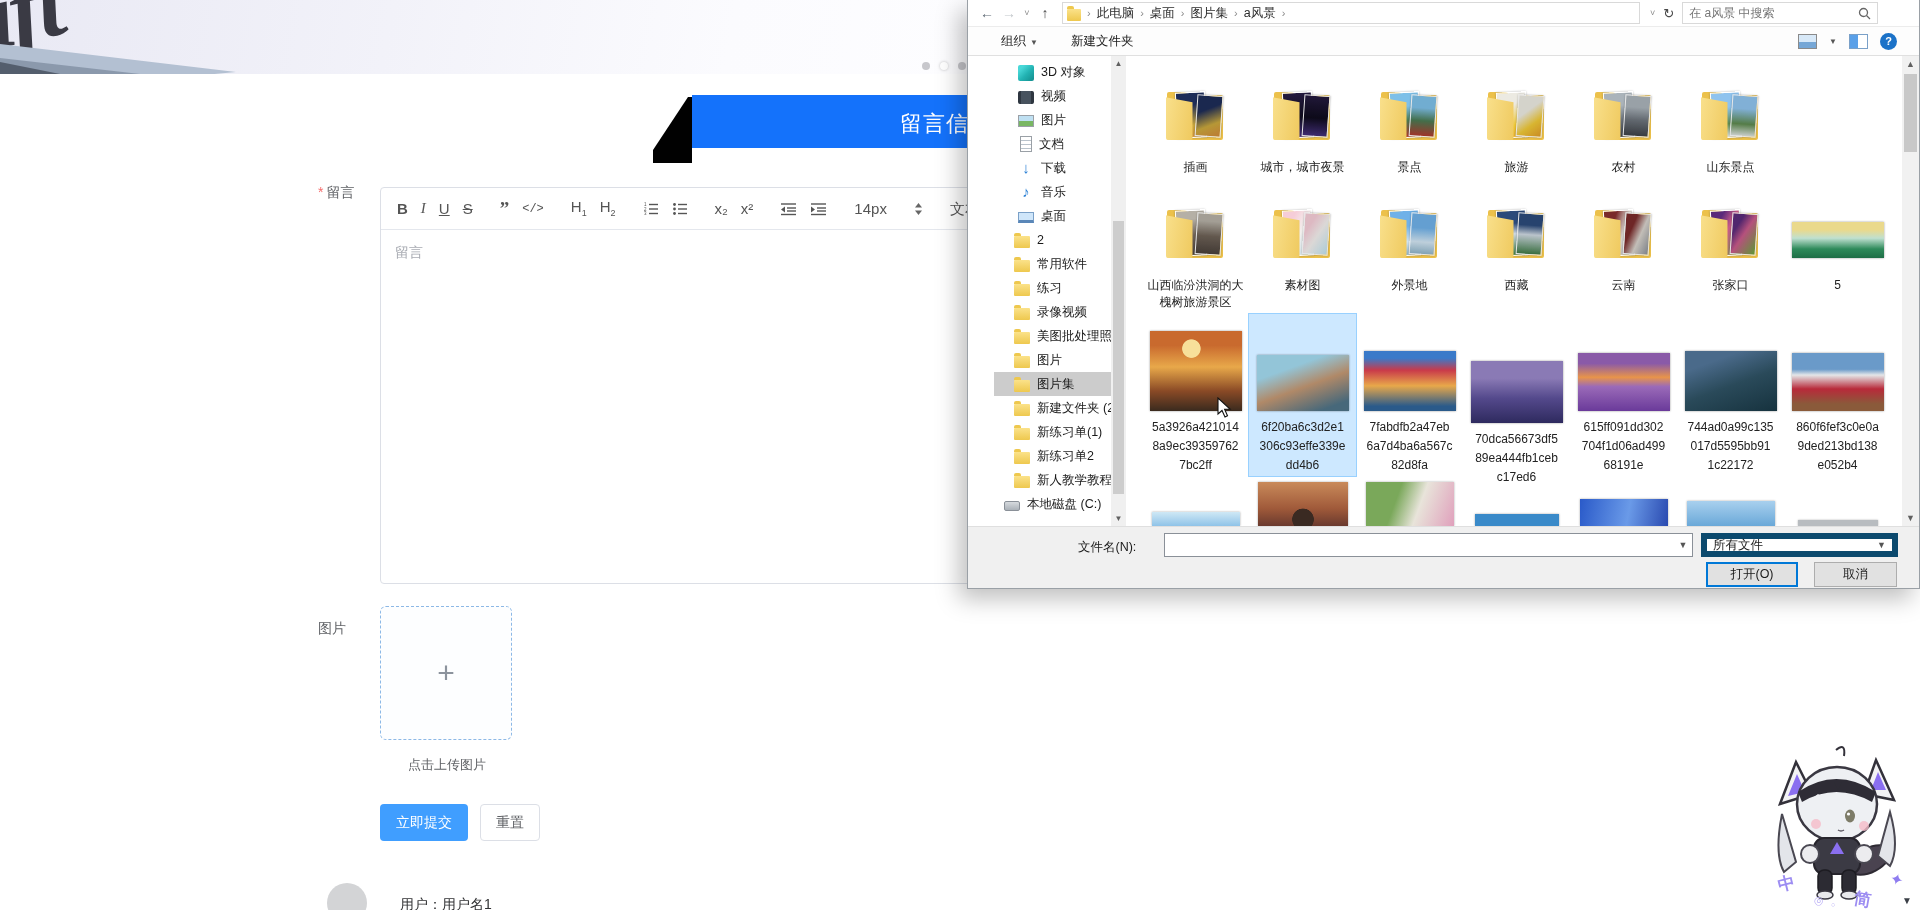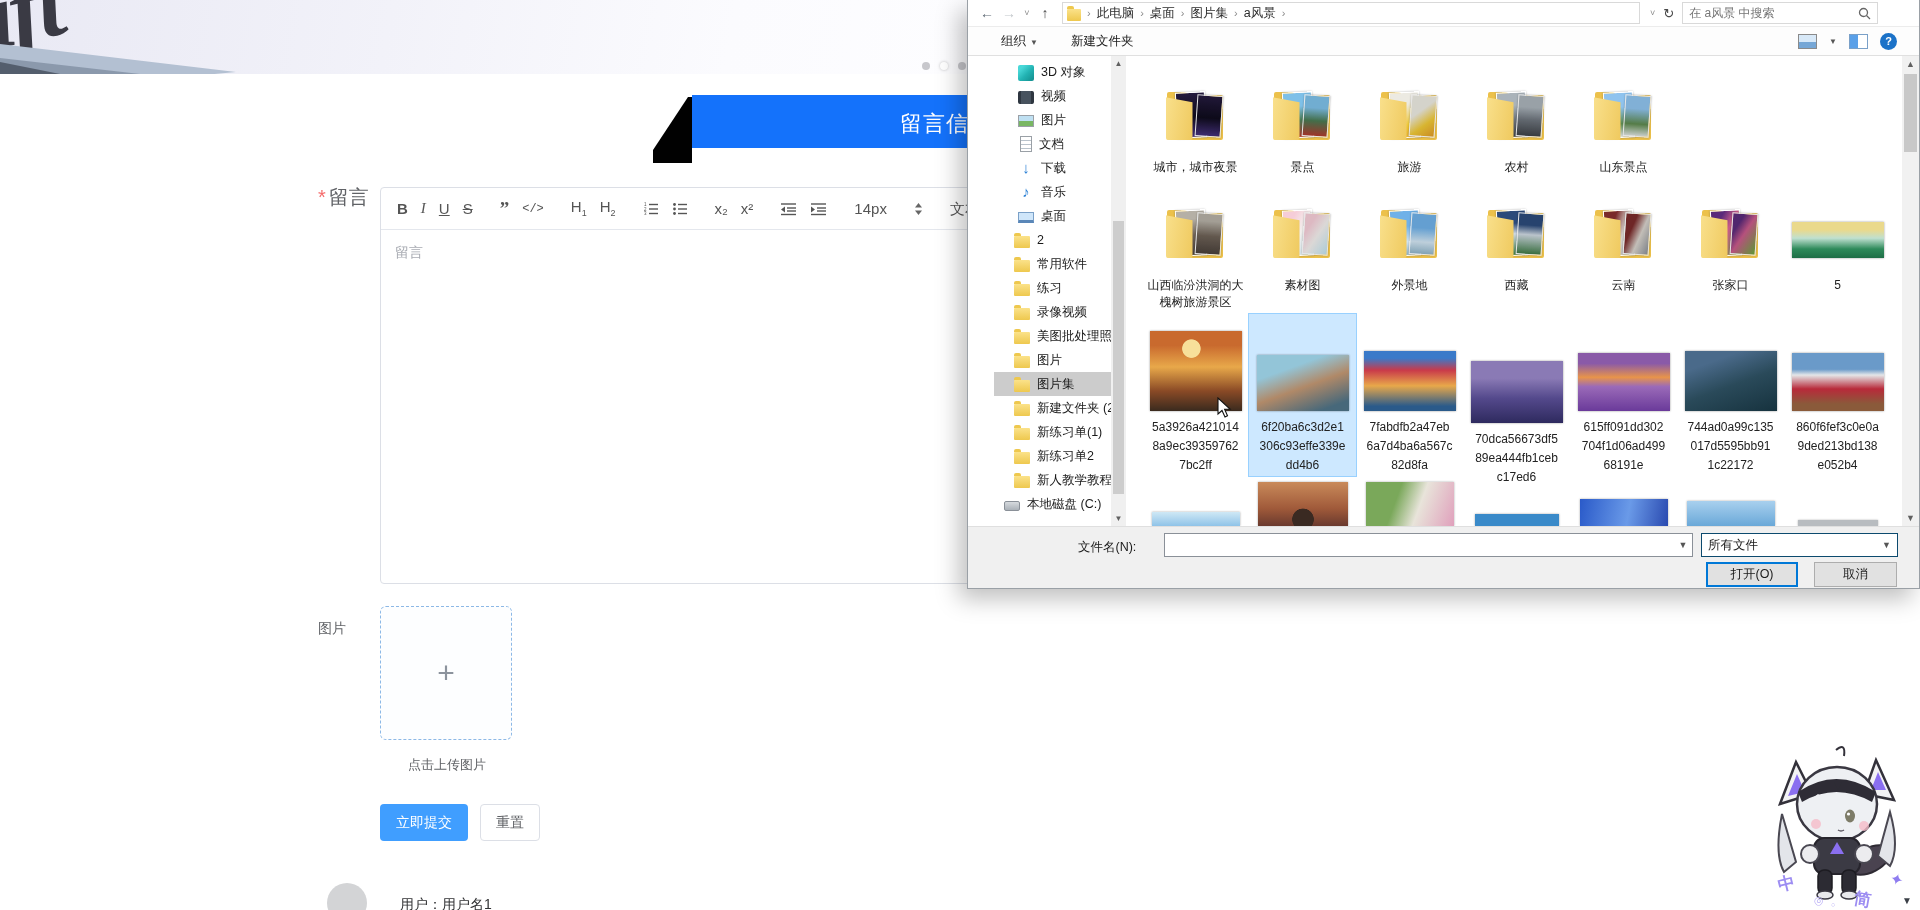--- a/index.html
+++ b/index.html
@@ -15,21 +15,21 @@
                  font-style:italic; font-weight:bold; font-size:96px; color:#3a3a44; transform:rotate(-13deg); letter-spacing:-4px; }
   .banner-bands { position:absolute; left:0; top:0; }
   .carousel-dots { position:absolute; left:922px; top:62px; display:flex; gap:10px; }
   .dot { width:8px; height:8px; border-radius:50%; background:#c7c7cc; }
   .dot.active { background:#ffffff; box-shadow:0 0 3px rgba(0,0,0,.25); }
 
   .black-wedge { position:absolute; left:650px; top:95px; }
   .page-header { position:absolute; left:692px; top:95px; width:330px; height:53px; background:#1472fb; overflow:hidden; }
   .page-header .ph-title { position:absolute; left:208px; top:14px; color:#fff; font-size:22px; letter-spacing:1px; white-space:nowrap; }
 
-  .form-label { position:absolute; left:318px; top:184px; font-size:20px; color:#606266; }
+  .form-label { position:absolute; left:318px; top:184px; font-size:14px; color:#606266; }
   .form-label .req { color:#f56c6c; margin-right:3px; }
 
   .editor { position:absolute; left:380px; top:187px; width:645px; height:397px; background:#fff;
             border:1px solid #dcdfe6; border-radius:4px; }
   .editor-toolbar { height:42px; border-bottom:1px solid #e4e7ed; display:flex; align-items:center; padding:0 16px; gap:13px; color:#555; }
   .tb-item { font-size:15px; line-height:1; cursor:pointer; color:#555; white-space:nowrap; }
   .tb-item.gap { margin-left:14px; }
   .tb-bold { font-weight:bold; }
   .tb-italic { font-style:italic; font-family:"Liberation Serif",serif; }
   .tb-underline { text-decoration:underline; }
@@ -128,21 +128,21 @@
 
   .main-scroll { position:absolute; right:0; top:0; width:17px; height:470px; background:#f1f1f1; }
   .main-scroll .arr { position:absolute; left:0; width:17px; height:16px; color:#606060; font-size:9px; text-align:center; line-height:16px; }
   .main-scroll .thumb { position:absolute; left:2px; top:18px; width:13px; height:78px; background:#c8c8c8; }
 
   .dlg-footer { position:relative; height:62px; background:#f0f0f0; border-top:1px solid #dfdfdf; }
   .fn-label { position:absolute; left:110px; top:12px; font-size:12.5px; }
   .fn-input { position:absolute; left:196px; top:6px; width:529px; height:24px; border:1px solid #8a9098; background:#fff; display:flex; align-items:center; }
   .fn-input input { flex:1; border:none; outline:none; height:100%; padding:0 6px; font-family:inherit; font-size:12px; }
   .fn-input .combo-caret { width:18px; text-align:center; color:#555; font-size:9px; cursor:pointer; }
-  .ft-select { position:absolute; left:733px; top:6px; width:197px; height:24px; border:1px solid #0c4a6e; background:#fff;
+  .ft-select { position:absolute; left:733px; top:6px; width:197px; height:24px; border:6px solid #0c4a6e; background:#fff;
                display:flex; align-items:center; justify-content:space-between; padding:0 6px; cursor:pointer; font-size:12.5px; }
   .ft-select .combo-caret { color:#555; font-size:9px; }
   .dlg-btn { position:absolute; top:35px; height:25px; background:#e1e1e1; border:1px solid #adadad; font-size:12.5px;
              font-family:inherit; cursor:pointer; color:#1a1a1a; }
   .btn-open { left:738px; width:92px; border:2px solid #0078d7; }
   .btn-cancel { left:846px; width:83px; }
 
   
   .art-illustration { background:linear-gradient(155deg,#1d2c58 35%,#caa83c 70%,#d2883a); }
   .art-citynight { background:linear-gradient(#241a3e,#0e0b1c 55%,#45307c); }
@@ -424,20 +424,32 @@
           </div>
           <div class="side-scroll">
           <div class="arr" style="top:0">▲</div>
           <div class="thumb" style="top:165px;height:273px"></div>
           <div class="arr" style="bottom:0">▼</div>
         </div>
       </div>
 
       <div class="main-pane" id="main-pane">
         <div class="tile-row" style="top:20px" id="row1">
+            <div class="tile">
+              <div class="icon-area">
+                <div class="folder-shape">
+                  <div class="f-back"></div>
+                  <div class="f-tab"></div>
+                  <div class="f-ph1 art-illustration"></div>
+                  <div class="f-ph2 art-illustration"></div>
+                  <div class="f-front"></div>
+                </div>
+              </div>
+              <div class="t-label">插画</div>
+            </div>
             <div class="tile">
               <div class="icon-area">
                 <div class="folder-shape">
                   <div class="f-back"></div>
                   <div class="f-tab"></div>
                   <div class="f-ph1 art-citynight"></div>
                   <div class="f-ph2 art-citynight"></div>
                   <div class="f-front"></div>
                 </div>
               </div>

